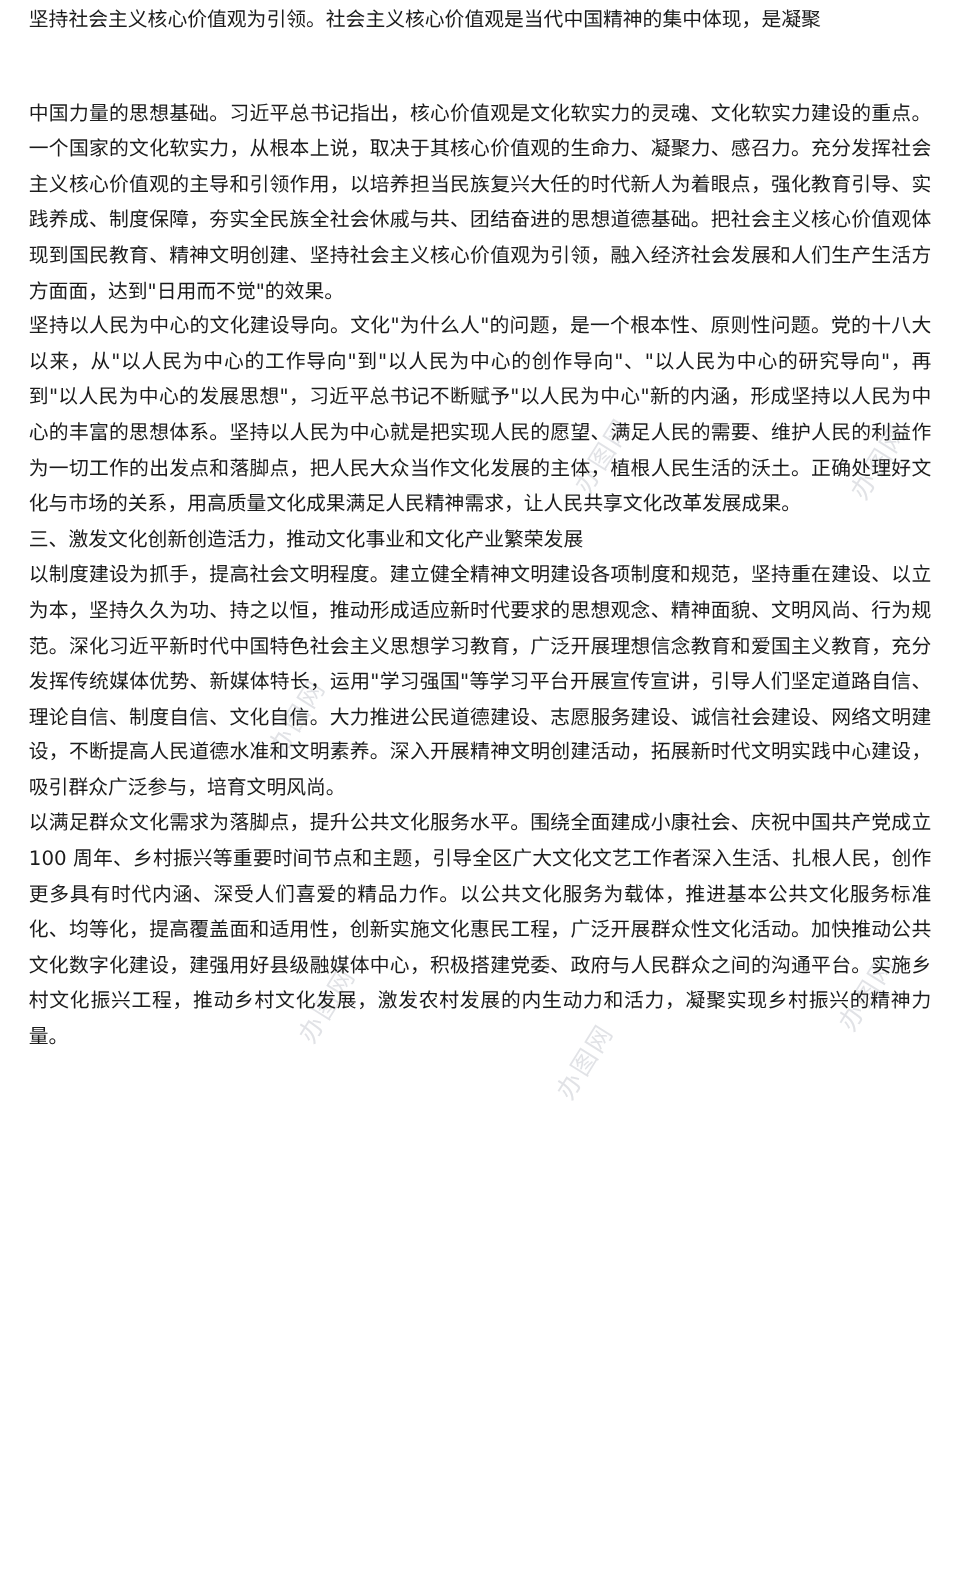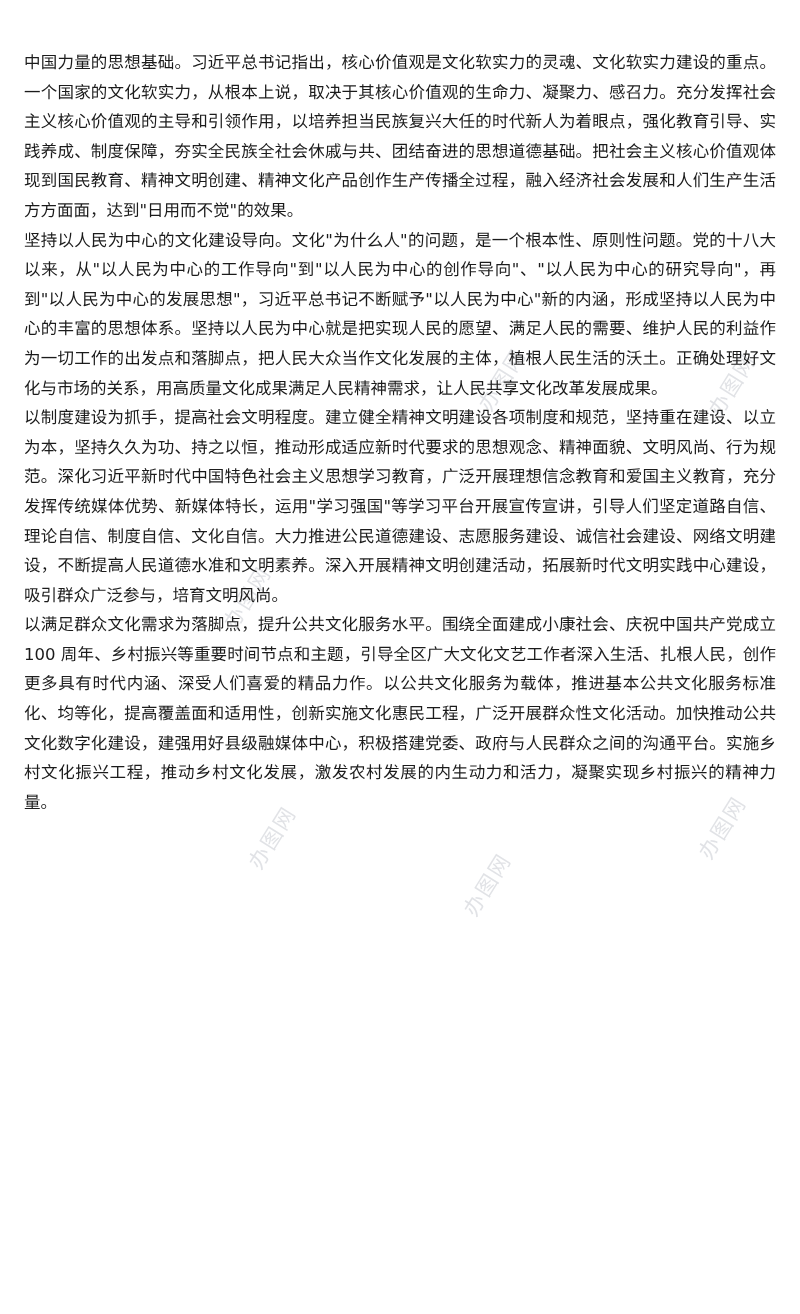--- a/index.html
+++ b/index.html
@@ -80,27 +80,29 @@
     <div class="watermark wm-1">办图网</div>
     <div class="watermark wm-2">办图网</div>
     <div class="watermark wm-3">办图网</div>
     <div class="watermark wm-4">办图网</div>
     <div class="watermark wm-5">办图网</div>
     <div class="watermark wm-6">办图网</div>
   </div>
 
   <div class="content">
 
+    <p class="para para-lead">坚持社会主义核心价值观为引领。社会主义核心价值观是当代中国精神的集中体现，是凝聚</p>
 
     <div class="gap-block"></div>
 
-    <p class="para">中国力量的思想基础。习近平总书记指出，核心价值观是文化软实力的灵魂、文化软实力建设的重点。一个国家的文化软实力，从根本上说，取决于其核心价值观的生命力、凝聚力、感召力。充分发挥社会主义核心价值观的主导和引领作用，以培养担当民族复兴大任的时代新人为着眼点，强化教育引导、实践养成、制度保障，夯实全民族全社会休戚与共、团结奋进的思想道德基础。把社会主义核心价值观体现到国民教育、精神文明创建、精神文化产品创作生产传播全过程，融入经济社会发展和人们生产生活方方面面，达到"日用而不觉"的效果。</p>
+    <p class="para">中国力量的思想基础。习近平总书记指出，核心价值观是文化软实力的灵魂、文化软实力建设的重点。一个国家的文化软实力，从根本上说，取决于其核心价值观的生命力、凝聚力、感召力。充分发挥社会主义核心价值观的主导和引领作用，以培养担当民族复兴大任的时代新人为着眼点，强化教育引导、实践养成、制度保障，夯实全民族全社会休戚与共、团结奋进的思想道德基础。把社会主义核心价值观体现到国民教育、精神文明创建、坚持社会主义核心价值观为引领，融入经济社会发展和人们生产生活方方面面，达到"日用而不觉"的效果。</p>
 
     <p class="para">坚持以人民为中心的文化建设导向。文化"为什么人"的问题，是一个根本性、原则性问题。党的十八大以来，从"以人民为中心的工作导向"到"以人民为中心的创作导向"、"以人民为中心的研究导向"，再到"以人民为中心的发展思想"，习近平总书记不断赋予"以人民为中心"新的内涵，形成坚持以人民为中心的丰富的思想体系。坚持以人民为中心就是把实现人民的愿望、满足人民的需要、维护人民的利益作为一切工作的出发点和落脚点，把人民大众当作文化发展的主体，植根人民生活的沃土。正确处理好文化与市场的关系，用高质量文化成果满足人民精神需求，让人民共享文化改革发展成果。</p>
 
+    <p class="heading">三、激发文化创新创造活力，推动文化事业和文化产业繁荣发展</p>
 
     <p class="para">以制度建设为抓手，提高社会文明程度。建立健全精神文明建设各项制度和规范，坚持重在建设、以立为本，坚持久久为功、持之以恒，推动形成适应新时代要求的思想观念、精神面貌、文明风尚、行为规范。深化习近平新时代中国特色社会主义思想学习教育，广泛开展理想信念教育和爱国主义教育，充分发挥传统媒体优势、新媒体特长，运用"学习强国"等学习平台开展宣传宣讲，引导人们坚定道路自信、理论自信、制度自信、文化自信。大力推进公民道德建设、志愿服务建设、诚信社会建设、网络文明建设，不断提高人民道德水准和文明素养。深入开展精神文明创建活动，拓展新时代文明实践中心建设，吸引群众广泛参与，培育文明风尚。</p>
 
     <p class="para">以满足群众文化需求为落脚点，提升公共文化服务水平。围绕全面建成小康社会、庆祝中国共产党成立 100 周年、乡村振兴等重要时间节点和主题，引导全区广大文化文艺工作者深入生活、扎根人民，创作更多具有时代内涵、深受人们喜爱的精品力作。以公共文化服务为载体，推进基本公共文化服务标准化、均等化，提高覆盖面和适用性，创新实施文化惠民工程，广泛开展群众性文化活动。加快推动公共文化数字化建设，建强用好县级融媒体中心，积极搭建党委、政府与人民群众之间的沟通平台。实施乡村文化振兴工程，推动乡村文化发展，激发农村发展的内生动力和活力，凝聚实现乡村振兴的精神力量。</p>
 
 
   </div>
 </div>
 
 </body></html>

